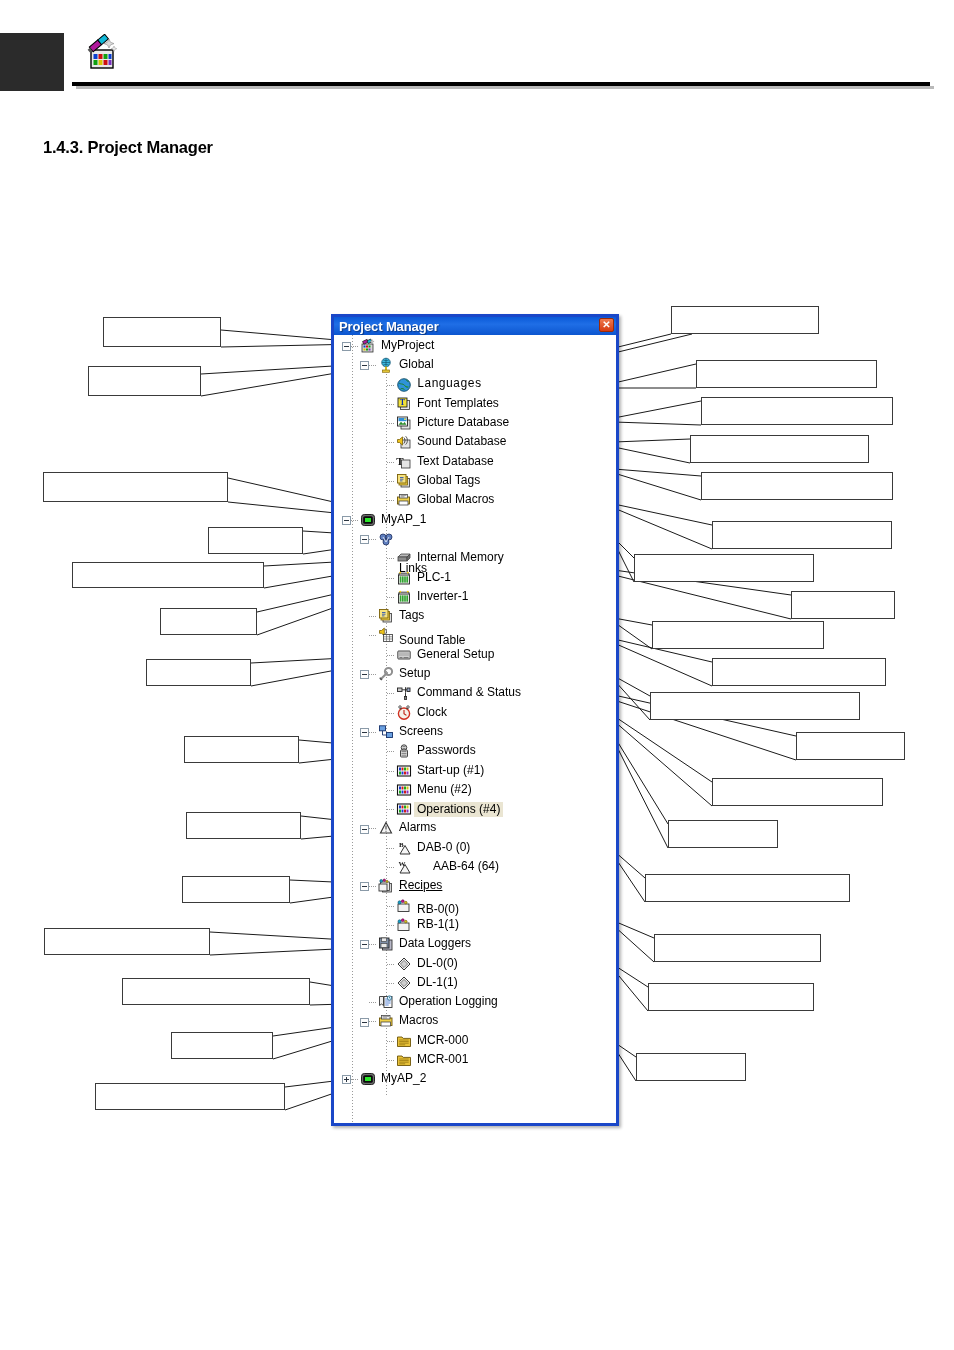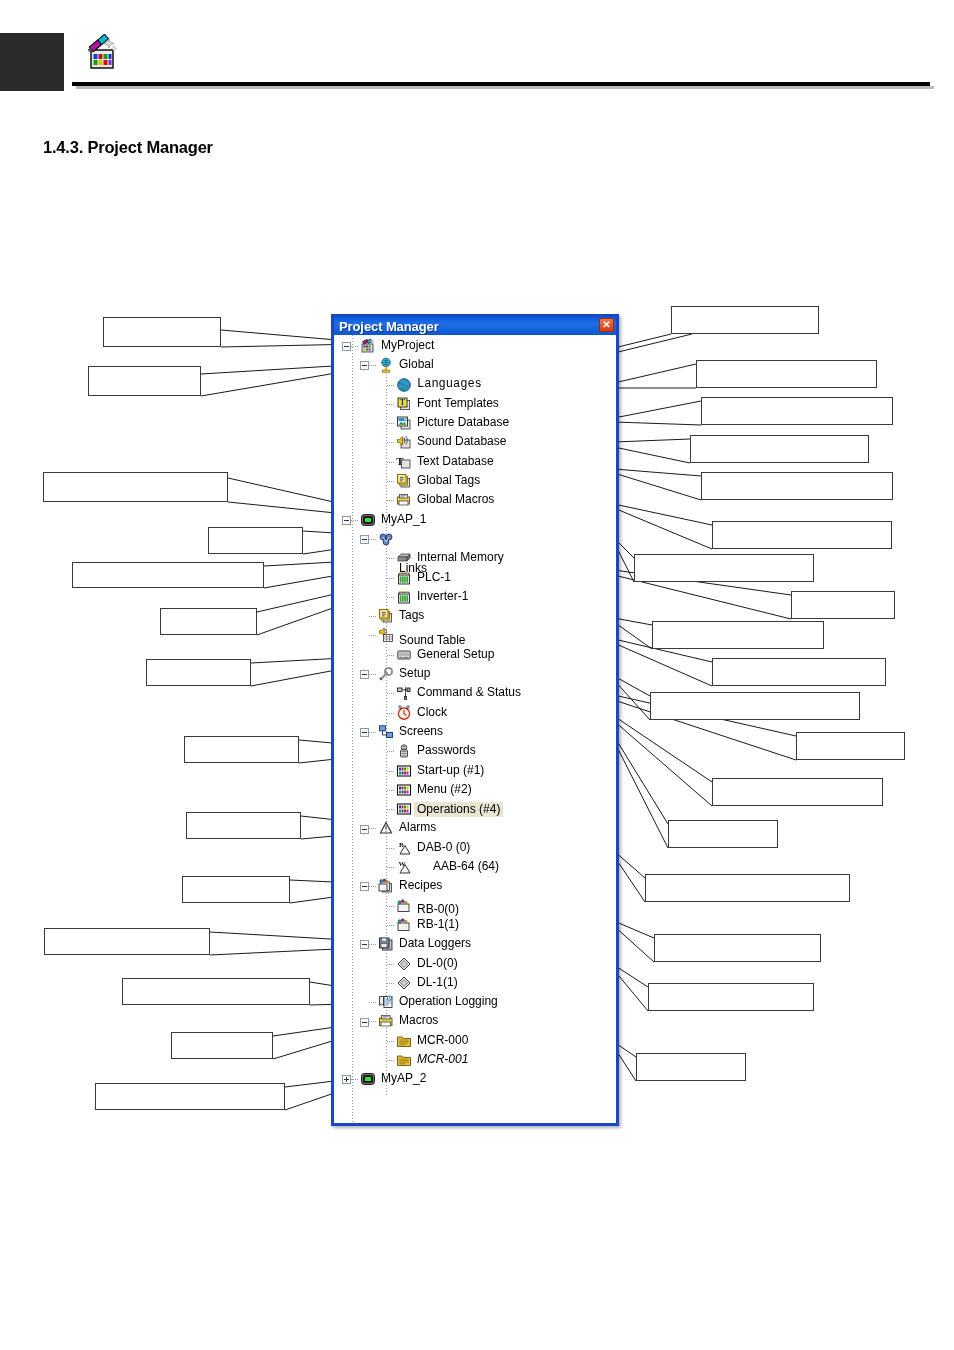--- a/index.html
+++ b/index.html
@@ -637,21 +637,21 @@
           <span class="ico" style="position: absolute; left: 44px; top: 1px;">
             <svg width="16" height="16" viewBox="0 0 16 16">
               <rect x="4.5" y="5.5" width="9" height="8.5" fill="#d8d8d8" stroke="#333" stroke-width="0.8"></rect>
               <rect x="2.5" y="4" width="9" height="8.5" fill="#ececec" stroke="#333" stroke-width="0.8"></rect>
               <rect x="1" y="6" width="8" height="7" fill="#f4f4f4" stroke="#333" stroke-width="0.9"></rect>
               <circle cx="3.2" cy="3" r="1.4" fill="#17a0c8" stroke="#0a4a62" stroke-width="0.6"></circle>
               <circle cx="6.3" cy="2.2" r="1.2" fill="#c81789" stroke="#5e0b40" stroke-width="0.6"></circle>
               <circle cx="9" cy="3.4" r="1.1" fill="#d8c018" stroke="#6a5c08" stroke-width="0.6"></circle>
             </svg>
           </span>
-          <span class="tree-label" style="position: absolute; left: 62px; top: 2px;">Recipes</span>
+          <span class="tree-label" style="position: absolute; left: 62px; top: 2px; text-decoration: underline;">Recipes</span>
         </div>
         <div class="tree-row">
           <span style="position: absolute; left: 53px; top: 9px; width: 8px; height: 1px; background-image: linear-gradient(to right, rgb(154, 154, 154) 50%, transparent 50%); background-size: 2px 1px;"></span>
           <span class="ico" style="position: absolute; left: 62px; top: 1px;">
             <svg width="16" height="16" viewBox="0 0 16 16">
               <rect x="2" y="6" width="11" height="7.5" fill="#f2f2f2" stroke="#333" stroke-width="0.9"></rect>
               <circle cx="3.6" cy="4.4" r="1.6" fill="#17a0c8" stroke="#0a4a62" stroke-width="0.6"></circle>
               <circle cx="6.8" cy="3.2" r="1.4" fill="#c81789" stroke="#5e0b40" stroke-width="0.6"></circle>
               <circle cx="9.8" cy="4.6" r="1.3" fill="#d8c018" stroke="#6a5c08" stroke-width="0.6"></circle>
             </svg>
@@ -744,21 +744,21 @@
           <span class="tree-label" style="position: absolute; left: 80px; top: 2px;">MCR-000</span>
         </div>
         <div class="tree-row">
           <span style="position: absolute; left: 53px; top: 9px; width: 8px; height: 1px; background-image: linear-gradient(to right, rgb(154, 154, 154) 50%, transparent 50%); background-size: 2px 1px;"></span>
           <span class="ico" style="position: absolute; left: 62px; top: 1px;">
             <svg width="16" height="16" viewBox="0 0 16 16">
               <path d="M1.5 4h4.5l1.2 1.4h7.3v8.1H1.5z" fill="#e8c23a" stroke="#6d5508" stroke-width="0.9"></path>
               <path d="M3.2 7h9.5M3.2 8.6h9.5M3.2 10.2h9.5M3.2 11.8h6" stroke="#8a6a08" stroke-width="0.7"></path>
             </svg>
           </span>
-          <span class="tree-label" style="position: absolute; left: 80px; top: 2px; font-style: italic;">MCR-001</span>
+          <span class="tree-label" style="position: absolute; left: 80px; top: 2px;">MCR-001</span>
         </div>
         <div class="tree-row">
           <span class="expander" style="left: 8px;">
             <i></i>
             <i class="v"></i>
           </span>
           <span style="position: absolute; left: 17px; top: 9px; width: 8px; height: 1px; background-image: linear-gradient(to right, rgb(154, 154, 154) 50%, transparent 50%); background-size: 2px 1px;"></span>
           <span class="ico" style="position: absolute; left: 26px; top: 1px;">
             <svg width="16" height="16" viewBox="0 0 16 16">
               <rect x="1.5" y="2.5" width="13" height="11" rx="2.8" fill="#6e6e6e" stroke="#222" stroke-width="1"></rect>

